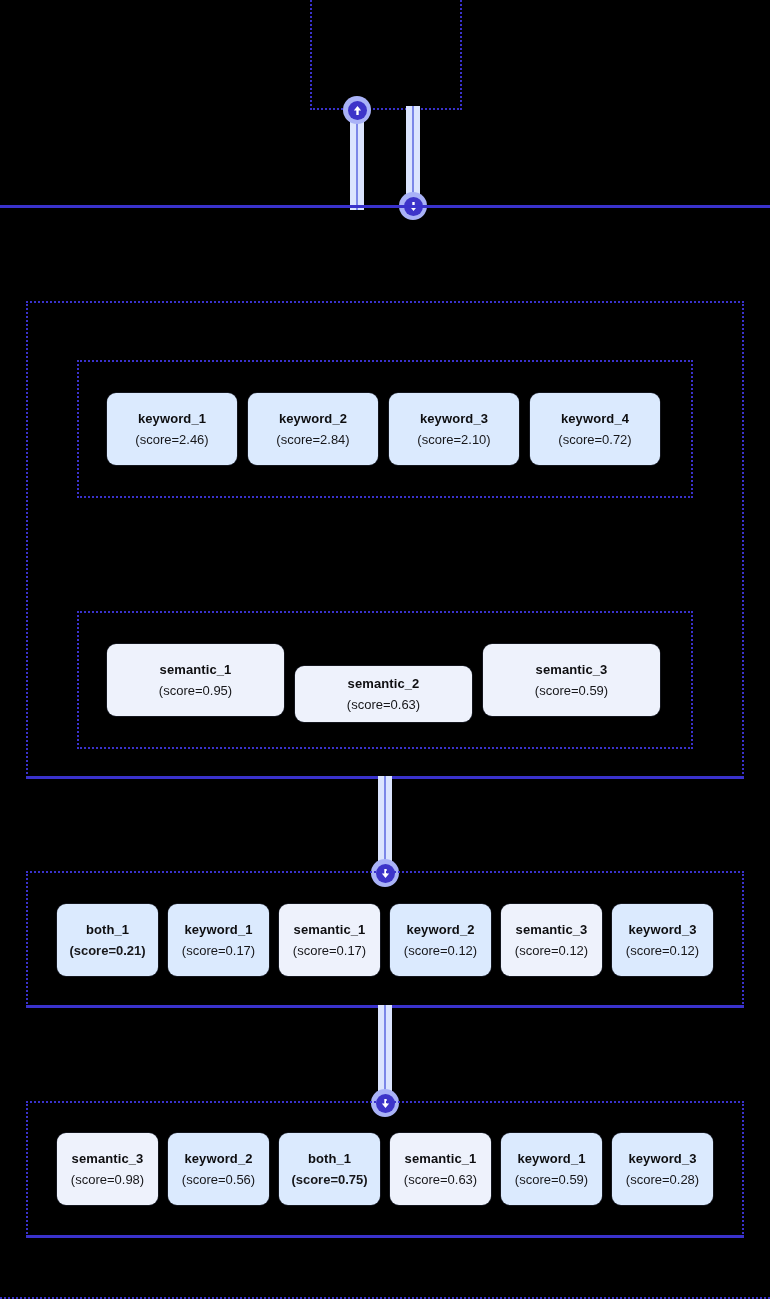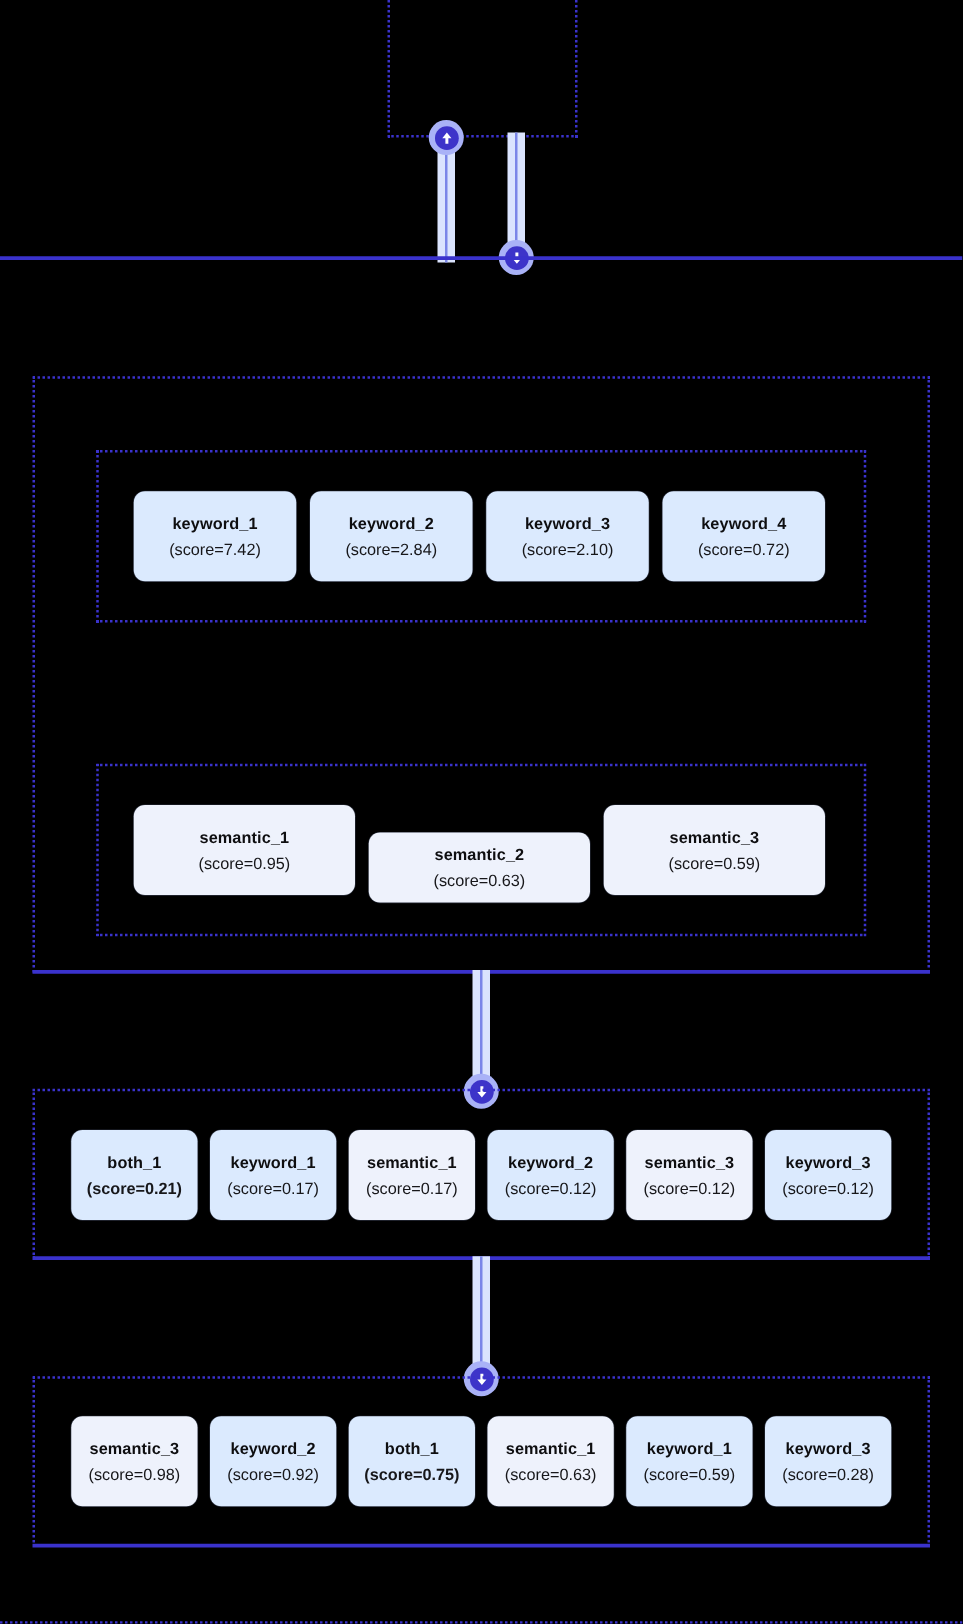--- a/index.html
+++ b/index.html
@@ -79,21 +79,21 @@
   <div class="solid-line" style="left:0px;top:205px;width:770px;"></div>
   <div class="frame dotted" style="left:-4px;top:206px;width:778px;height:1093px;border-top:none;"></div>
 
   <div class="frame dotted" style="left:26px;top:301px;width:718px;height:477px;border-bottom:none;"></div>
   <div class="solid-line" style="left:26px;top:776px;width:718px;"></div>
 
   <div class="frame dotted" style="left:77px;top:360px;width:616px;height:138px;"></div>
 
   <div class="node kw" style="left:107px;top:393px;width:130px;height:72px;">
     <span class="nlabel">keyword_1</span>
-    <span class="nscore">(score=7.42)</span>
+    <span class="nscore">(score=2.46)</span>
   </div>
   <div class="node kw" style="left:248px;top:393px;width:130px;height:72px;">
     <span class="nlabel">keyword_2</span>
     <span class="nscore">(score=2.84)</span>
   </div>
   <div class="node kw" style="left:389px;top:393px;width:130px;height:72px;">
     <span class="nlabel">keyword_3</span>
     <span class="nscore">(score=2.10)</span>
   </div>
   <div class="node kw" style="left:530px;top:393px;width:130px;height:72px;">
@@ -164,21 +164,21 @@
 
   <div class="frame dotted" style="left:26px;top:1101px;width:718px;height:136px;border-bottom:none;"></div>
   <div class="solid-line" style="left:26px;top:1235px;width:718px;"></div>
 
   <div class="node sem" style="left:57px;top:1133px;width:101px;height:72px;">
     <span class="nlabel">semantic_3</span>
     <span class="nscore">(score=0.98)</span>
   </div>
   <div class="node kw" style="left:168px;top:1133px;width:101px;height:72px;">
     <span class="nlabel">keyword_2</span>
-    <span class="nscore">(score=0.92)</span>
+    <span class="nscore">(score=0.56)</span>
   </div>
   <div class="node both" style="left:279px;top:1133px;width:101px;height:72px;">
     <span class="nlabel">both_1</span>
     <span class="nscore">(score=0.75)</span>
   </div>
   <div class="node sem" style="left:390px;top:1133px;width:101px;height:72px;">
     <span class="nlabel">semantic_1</span>
     <span class="nscore">(score=0.63)</span>
   </div>
   <div class="node kw" style="left:501px;top:1133px;width:101px;height:72px;">

